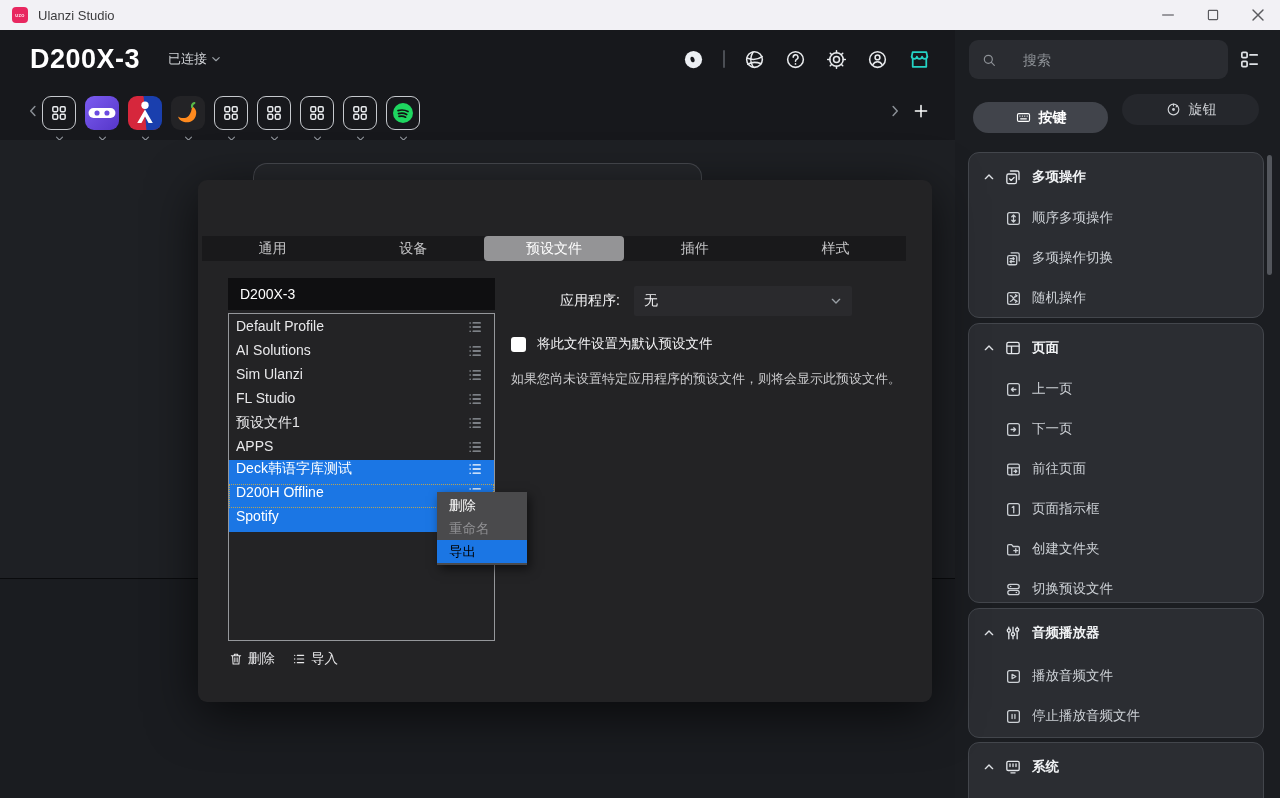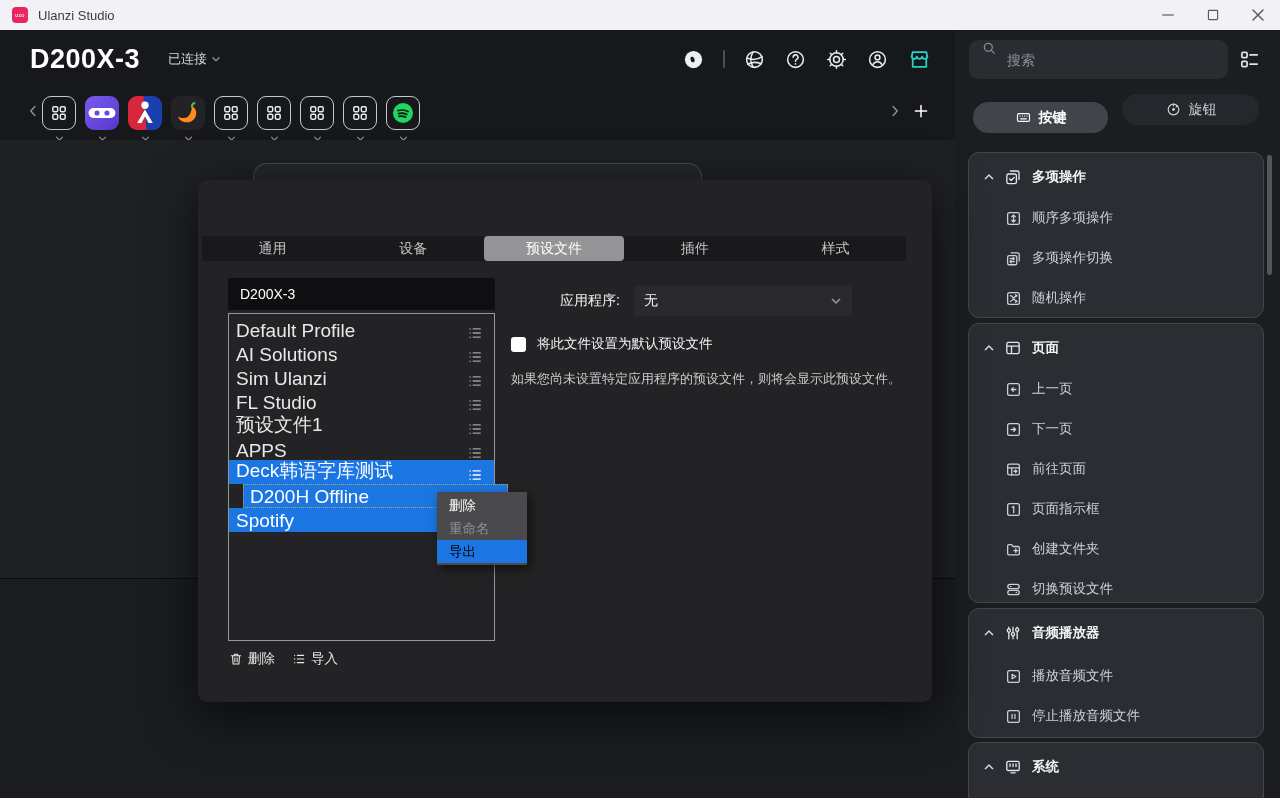--- a/index.html
+++ b/index.html
@@ -35,21 +35,21 @@
   
   .canvas-up{position:absolute;left:0;top:110px;width:955px;height:438px;background:#1e2024;}
   .canvas-dn{position:absolute;left:0;top:549px;width:955px;height:219px;background:#1a1c20;}
   .cdivider{position:absolute;left:0;top:548px;width:955px;height:1px;background:#0a0b0d;}
   .ghost{position:absolute;left:253px;top:23px;width:447px;height:40px;background:#25272b;
     border:1px solid #46484e;border-bottom:none;border-radius:14px 14px 0 0;}
 
   
   .sidebar{position:absolute;left:955px;top:30px;width:325px;height:768px;background:#1b1d21;}
   .search{position:absolute;left:14px;top:10px;width:259px;height:39px;background:#2a2c31;border-radius:9px;
-    display:flex;color:#8d9196;box-sizing:border-box;padding:0 12px;gap:8px;}
+    display:flex;align-items:center;color:#8d9196;box-sizing:border-box;padding:0 12px;gap:24px;}
   .search input{background:transparent;border:none;outline:none;color:#c7cace;font-size:14px;width:190px;
     font-family:inherit;}
   .search input::placeholder{color:#8d9196;}
   .viewtab{position:absolute;height:31px;border-radius:16px;display:flex;align-items:center;justify-content:center;
     gap:7px;font-size:14px;box-sizing:border-box;}
   .vt-on{background:#41444b;color:#fff;font-weight:bold;}
   .vt-off{background:#25272c;color:#cfd2d6;}
   .card{position:absolute;left:13px;width:296px;background:#2b2d32;border:1px solid #43464c;border-radius:11px;
     box-sizing:border-box;}
   .sechdr{position:absolute;left:0;top:13px;width:100%;height:22px;display:flex;align-items:center;}
@@ -66,27 +66,27 @@
     background:#232325;box-shadow:0 12px 50px rgba(0,0,0,.65);z-index:10;}
   .dtitle{position:absolute;left:0;top:0;width:100%;height:30px;background:#f6f0f5;display:flex;align-items:center;
     color:#1d1d1f;font-size:13px;font-weight:bold;}
   .dclose{position:absolute;right:8px;top:3px;width:28px;height:24px;display:flex;align-items:center;justify-content:center;color:#333;}
   .tabbar{position:absolute;left:4px;top:56px;width:704px;height:25px;background:#19191b;display:flex;}
   .dtab{flex:1;display:flex;align-items:center;justify-content:center;font-size:14px;color:#c3c3c5;}
   .dtab.on{background:#949496;color:#fff;border-radius:4px;}
   .namein{position:absolute;left:30px;top:98px;width:267px;height:32px;background:#0f0f11;color:#fff;
     font-size:14px;display:flex;align-items:center;box-sizing:border-box;padding-left:12px;}
   .plist{position:absolute;left:30px;top:133px;width:267px;height:328px;border:1px solid #95979b;box-sizing:border-box;}
-  .prow{position:absolute;left:0;width:100%;height:24px;display:flex;align-items:flex-end;box-sizing:border-box;
-    color:#e8e8ea;font-size:19px;}
+  .prow{position:absolute;left:0;width:100%;height:24px;display:flex;align-items:flex-start;box-sizing:border-box;
+    color:#e8e8ea;font-size:14px;}
   .prow .pname{margin-left:7px;white-space:nowrap;}
   .prow .picon{position:absolute;right:10px;color:#9aa0a6;display:flex;}
   .prow.sel{background:#1b76e4;color:#fff;}
   .prow.sel .picon{color:#fff;}
-  .prow.focus{outline:1px dotted #b7a455;outline-offset:-1px;margin-left:14px;}
+  .prow.focus{outline:1px dotted #b7a455;outline-offset:-1px;}
   .dactions{position:absolute;left:30px;top:470px;display:flex;align-items:center;gap:16px;color:#e9e9eb;font-size:13.5px;}
   .dact{display:flex;align-items:center;gap:4px;}
   .applabel{position:absolute;left:362px;top:112px;color:#f2f2f4;font-size:14px;}
   .appdrop{position:absolute;left:436px;top:106px;width:218px;height:30px;background:#2a2a2d;border-radius:2px;
     display:flex;align-items:center;color:#f2f2f4;font-size:14px;box-sizing:border-box;padding-left:10px;}
   .appdrop .dchev{position:absolute;right:8px;color:#9aa0a6;display:flex;}
   .ckrow{position:absolute;left:313px;top:155px;display:flex;align-items:center;gap:11px;color:#f2f2f4;font-size:13.5px;}
   .ckbox{width:15px;height:15px;background:#fff;border-radius:3px;}
   .hint{position:absolute;left:313px;top:190px;width:400px;color:#c9c9cb;font-size:13px;line-height:17px;}
 

